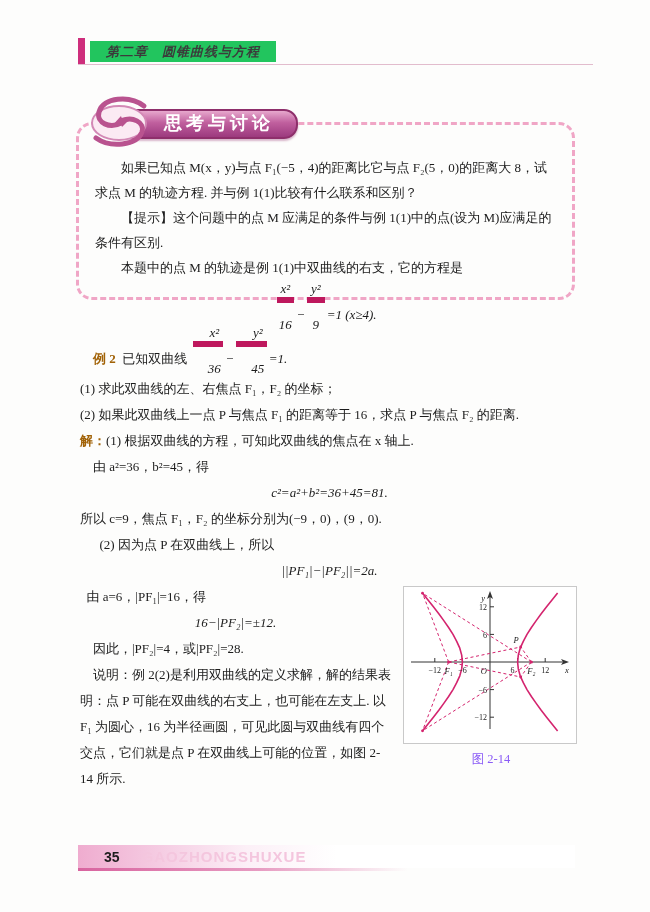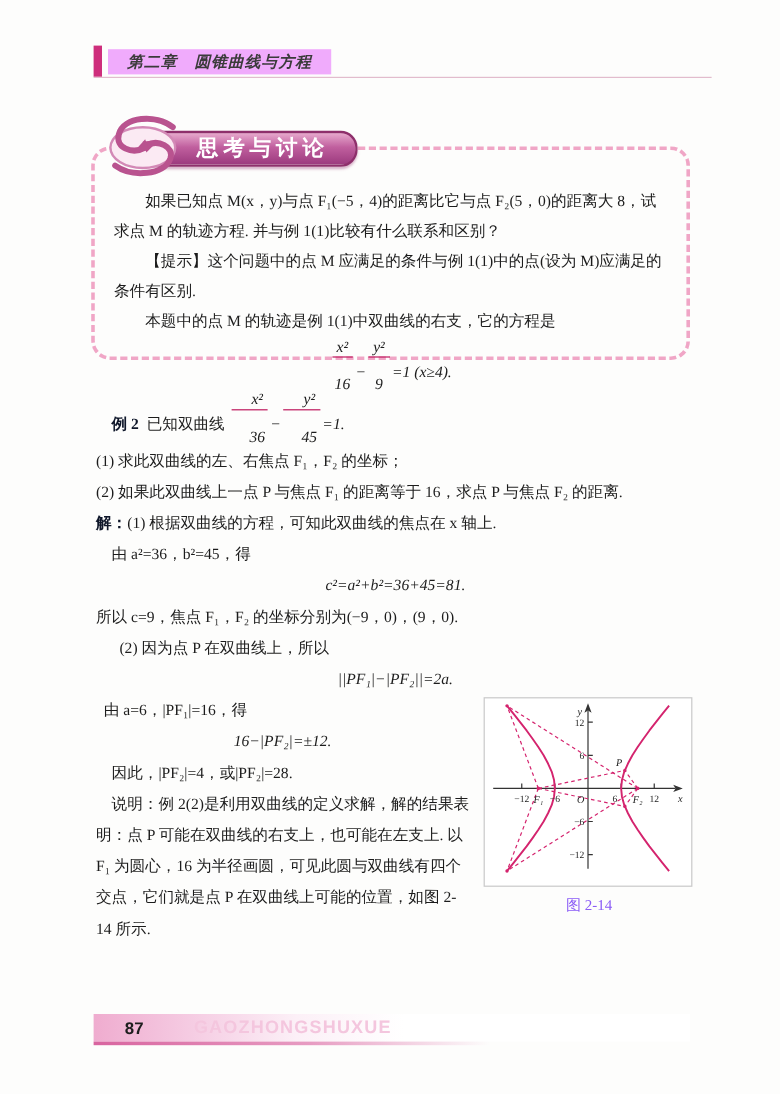--- a/index.html
+++ b/index.html
@@ -1,21 +1,21 @@
 <!DOCTYPE html>
 <html><head>
 <meta charset="utf-8">
 <style>
   html,body{margin:0;padding:0;}
   .page{position:relative;width:650px;height:912px;background:#fdfdfc;overflow:hidden;
         font-family:"Liberation Serif","DejaVu Serif",serif;color:#1c1c1c;}
 
   
   .chapter-accent{position:absolute;left:78px;top:38px;width:7px;height:26px;background:#ce2e7c;}
-  .chapter-box{position:absolute;left:90px;top:41px;height:21px;background:#f0abfc;
+  .chapter-box{position:absolute;left:90px;top:41px;height:21px;background:#22c55e;
                padding:0 16px;line-height:21px;font-size:13px;font-style:italic;
                font-weight:bold;color:#3b3b3b;letter-spacing:1px;}
   .header-rule{position:absolute;left:78px;top:64px;width:515px;height:1px;background:#e2bccd;}
 
   
   .think-box{position:absolute;left:76px;top:122px;width:499px;height:178px;
              border:3px dashed #f0a6c6;border-radius:16px;box-sizing:border-box;
              padding:30px 16px 0 16px;font-size:13px;line-height:25px;}
   .badge{position:absolute;left:88px;top:96px;height:56px;display:flex;align-items:center;z-index:3;}
   .badge-swirl{position:relative;z-index:4;margin-right:-34px;}
@@ -23,24 +23,24 @@
               padding:0 22px 0 42px;line-height:24px;color:#fff;font-weight:bold;
               font-size:18px;letter-spacing:4px;
               background:linear-gradient(180deg,#e7a8cd 0%,#c05f9e 45%,#9c3a7e 100%);
               border:2px solid #8e2f6b;box-shadow:0 2px 2px rgba(150,50,110,.35);}
   .tb-p{margin:0;text-indent:2em;}
   .tb-formula{margin:2px 0 0 0;text-align:center;font-style:italic;}
 
   
   .frac{display:inline-block;vertical-align:-0.75em;text-align:center;
         font-style:italic;line-height:1.05;margin:0 2px;}
-  .frac .num{display:block;border-bottom:1px solid #be185d;padding:0 4px 1px 4px;}
+  .frac .num{display:block;border-bottom:6px solid #be185d;padding:0 4px 1px 4px;}
   .frac .den{display:block;padding-top:15px;}
   .eq{margin:0;text-align:center;font-style:italic;}
-  .accent{color:#0f172a;font-weight:bold;}
+  .accent{color:#a16207;font-weight:bold;}
 
   
   .main{position:absolute;left:80px;top:326px;width:499px;font-size:13px;line-height:26px;}
   .main p{margin:0;}
   .ind1{text-indent:1em;}
   .ind15{text-indent:1.5em;}
   .ind05{text-indent:0.5em;}
   .intro-line{line-height:34px;}
 
   
@@ -48,21 +48,21 @@
   .fig-frame{width:172px;height:156px;border:1px solid #c9c9c9;background:#fff;}
   .fig-caption{display:block;margin-top:2px;font-size:12.5px;font-style:normal;color:#8b5cf6;}
   .fig-lbl{font-family:"Liberation Serif","DejaVu Serif",serif;font-size:8px;fill:#222;}
   .fig-var{font-style:italic;font-size:8.5px;}
 
   
   .footer-bar{position:absolute;left:78px;top:845px;width:497px;height:23px;display:flex;align-items:center;
               background:linear-gradient(90deg,#efaccf 0%,#f5cbe2 16%,#fcf0f7 34%,#ffffff 52%);}
   .page-num{margin-left:26px;font-family:"Liberation Sans","DejaVu Sans",sans-serif;
             font-weight:bold;font-size:14px;color:#1e1e1e;}
-  .watermark{margin-left:42px;font-family:"Liberation Sans","DejaVu Sans",sans-serif;
+  .watermark{margin-left:22px;font-family:"Liberation Sans","DejaVu Sans",sans-serif;
              font-weight:bold;font-size:15px;color:#f4c6de;letter-spacing:1px;}
   .footer-rule{position:absolute;left:78px;top:868px;width:330px;height:3px;
                background:linear-gradient(90deg,#d8649f 0%,#e79cc2 55%,rgba(255,255,255,0) 100%);}
 </style>
 </head>
 <body>
 
 <div class="page">
 
   <div class="chapter-accent"></div>
@@ -167,18 +167,18 @@
       <figcaption class="fig-caption">图 2-14</figcaption>
     </figure>
 
     <p class="ind05">由 a=6，|PF₁|=16，得</p>
     <p class="eq">16−|PF₂|=±12.</p>
     <p class="ind1">因此，|PF₂|=4，或|PF₂|=28.</p>
     <p class="ind1">说明：例 2(2)是利用双曲线的定义求解，解的结果表明：点 P 可能在双曲线的右支上，也可能在左支上. 以 F₁ 为圆心，16 为半径画圆，可见此圆与双曲线有四个交点，它们就是点 P 在双曲线上可能的位置，如图 2-14 所示.</p>
   </main>
 
   <div class="footer-bar">
-    <span class="page-num">87</span>
+    <span class="page-num">35</span>
     <span class="watermark">GAOZHONGSHUXUE</span>
   </div>
   <div class="footer-rule"></div>
 
 </div>
 
 </body></html>

